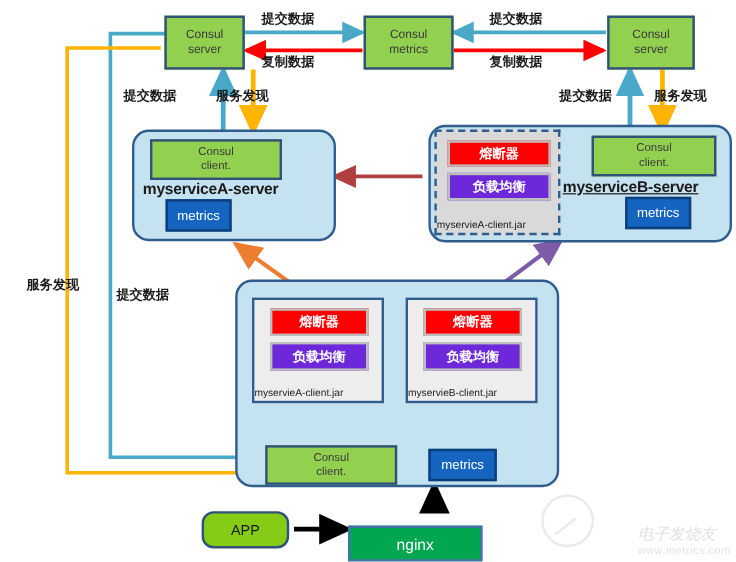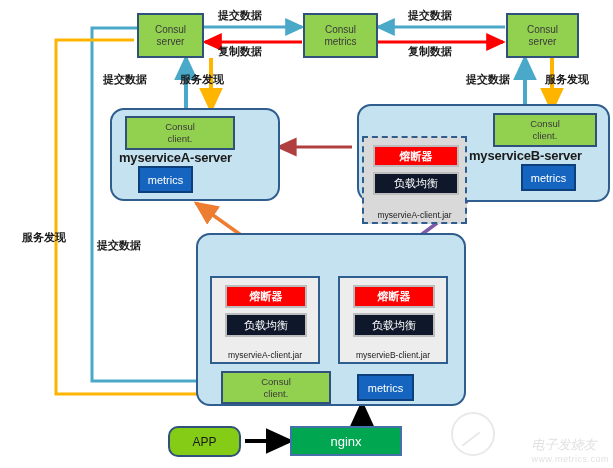--- a/index.html
+++ b/index.html
@@ -17,33 +17,33 @@
   .consul-cli{background:#92d050;border:2px solid #30517a;color:#3a3a3a;
        font-size:9.5px;line-height:12px;}
 
   .service-card{background:#c5e2f0;border:2px solid #2e5d8e;border-radius:14px;}
   .service-title{position:absolute;font-weight:bold;font-size:13px;color:#1a1a1a;
        letter-spacing:-0.2px;white-space:nowrap;}
 
   .metrics{background:#1565c0;border:2px solid #0d3f7a;color:#ffffff;font-size:11px;}
 
   .jar{position:absolute;box-sizing:border-box;background:#d9d9d9;
-       border:2px dashed #2e5d8e;margin-top:28px;}
-  .jar-label{position:absolute;left:0;right:0;bottom:2px;text-align:center;
+       border:2px dashed #2e5d8e;}
+  .jar-label{position:absolute;left:0;right:0;bottom:2px;
        font-size:8.5px;color:#1a1a1a;white-space:nowrap;}
   .jar-solid{border:2px solid #2e5d8e;background:#ededed;}
 
   .fuse{background:#ff0000;border:2px solid #bdbdbd;color:#ffffff;
        font-size:11px;font-weight:bold;}
-  .lb{background:#0f172a;border:2px solid #bdbdbd;color:#ffffff;
-       font-size:11px;font-weight:normal;}
+  .lb{background:#6d28d9;border:2px solid #bdbdbd;color:#ffffff;
+       font-size:11px;font-weight:bold;}
 
   .app{background:#84cc16;border:2px solid #30517a;border-radius:10px;
        color:#1a1a1a;font-size:12px;}
-  .nginx{background:#00a650;border:2px solid #4472a8;color:#ffffff;font-size:13px;}
+  .nginx{background:#00a650;border:2px solid #4472a8;color:#ffffff;font-size:13px;margin-top:12px;}
 
   .lbl{position:absolute;font-size:11px;color:#1a1a1a;white-space:nowrap;
        font-weight:bold;font-family:Liberation Mono, monospace;}
 
   .wm{position:absolute;right:4px;bottom:2px;opacity:.30;color:#9a9a9a;
       font-size:13px;text-align:left;line-height:14px;font-style:italic;}
   .wm .wm2{font-size:9px;font-style:normal;letter-spacing:.5px;}
   .wm-ring{position:absolute;right:118px;bottom:12px;width:40px;height:40px;
       border:2px solid #cfcfcf;border-radius:50%;opacity:.45;}
   .wm-ring:before{content:"";position:absolute;left:7px;top:24px;width:22px;height:2px;
@@ -158,21 +158,21 @@
     <div class="box fuse" style="left:9px;top:7px;width:86px;height:22px;">熔断器</div>
     <div class="box lb" style="left:9px;top:34px;width:86px;height:23px;">负载均衡</div>
     <div class="jar-label">myservieA-client.jar</div>
   </div>
   <div class="box consul-cli" style="left:493px;top:113px;width:104px;height:34px;">
     <div>
       <div>Consul</div>
       <div>client.</div>
     </div>
   </div>
-  <div class="service-title" style="left:469px;top:148px;">myserviceB-server</div>
+  <div class="service-title" style="left:469px;top:148px;text-decoration:underline;">myserviceB-server</div>
   <div class="box metrics" style="left:521px;top:164px;width:55px;height:27px;">metrics</div>
 
   <div class="box service-card" style="left:196px;top:233px;width:270px;height:173px;"></div>
 
   <div class="jar jar-solid" style="left:210px;top:248px;width:110px;height:88px;">
     <div class="box fuse" style="left:13px;top:7px;width:82px;height:23px;">熔断器</div>
     <div class="box lb" style="left:13px;top:35px;width:82px;height:24px;">负载均衡</div>
     <div class="jar-label">myservieA-client.jar</div>
   </div>
 

